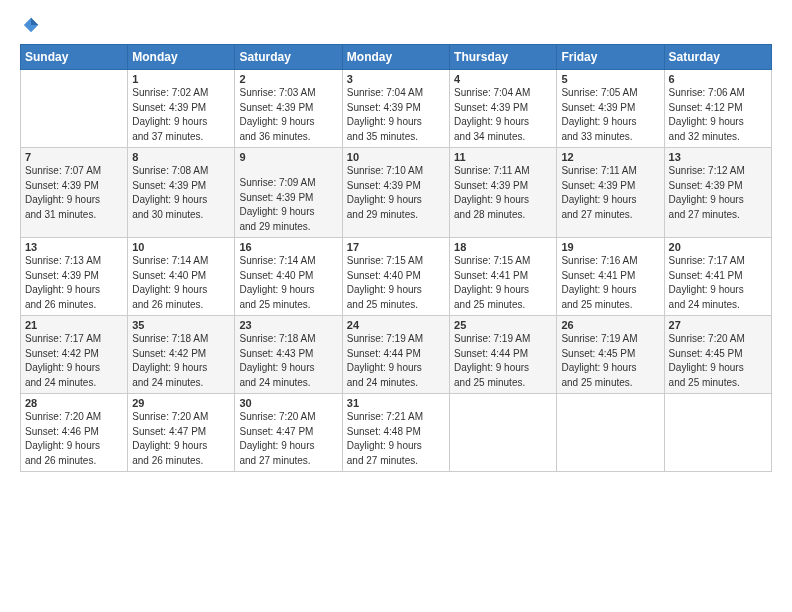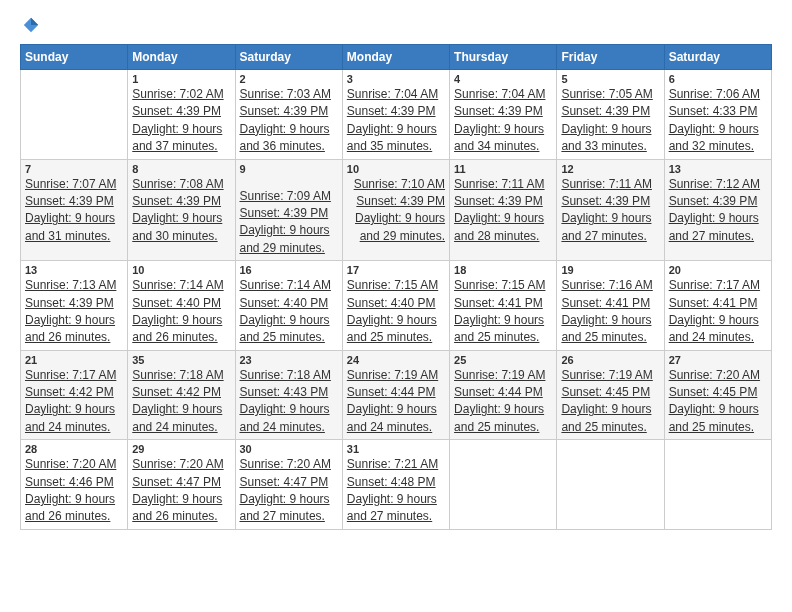--- a/index.html
+++ b/index.html
@@ -88,24 +88,23 @@
     .calendar tr:nth-child(even) td {
       background: #f5f5f5;
     }
     .day-num {
       font-size: 11px;
       font-weight: bold;
       display: block;
       margin-bottom: 1px;
     }
     .day-info {
-      font-size: 12px;
+      font-size: 10px;
       line-height: 1.45;
       color: #333;
-      text-decoration: underline;
     }
     .empty-cell {
       background: #f9f9f9;
     }
   </style>
 </head>
 <body>
 
 <div class="page">
   <div class="header">
@@ -173,21 +172,21 @@
           <td>
             <span class="day-num">5</span>
             <div class="day-info" style="white-space: pre-line;">Sunrise: 7:05 AM
 Sunset: 4:39 PM
 Daylight: 9 hours
 and 33 minutes.</div>
           </td>
           <td>
             <span class="day-num">6</span>
             <div class="day-info" style="white-space: pre-line;">Sunrise: 7:06 AM
-Sunset: 4:33 PM
+Sunset: 4:12 PM
 Daylight: 9 hours
 and 32 minutes.</div>
           </td>
         </tr>
         <tr>
           <td>
             <span class="day-num">7</span>
             <div class="day-info" style="white-space: pre-line;">Sunrise: 7:07 AM
 Sunset: 4:39 PM
 Daylight: 9 hours
@@ -202,21 +201,21 @@
           </td>
           <td>
             <span class="day-num">9</span>
             <div class="day-info" style="white-space: pre-line; margin-top: 13px;">Sunrise: 7:09 AM
 Sunset: 4:39 PM
 Daylight: 9 hours
 and 29 minutes.</div>
           </td>
           <td>
             <span class="day-num">10</span>
-            <div class="day-info" style="white-space: pre-line; text-align: right;">Sunrise: 7:10 AM
+            <div class="day-info" style="white-space: pre-line;">Sunrise: 7:10 AM
 Sunset: 4:39 PM
 Daylight: 9 hours
 and 29 minutes.</div>
           </td>
           <td>
             <span class="day-num">11</span>
             <div class="day-info" style="white-space: pre-line;">Sunrise: 7:11 AM
 Sunset: 4:39 PM
 Daylight: 9 hours
 and 28 minutes.</div>

